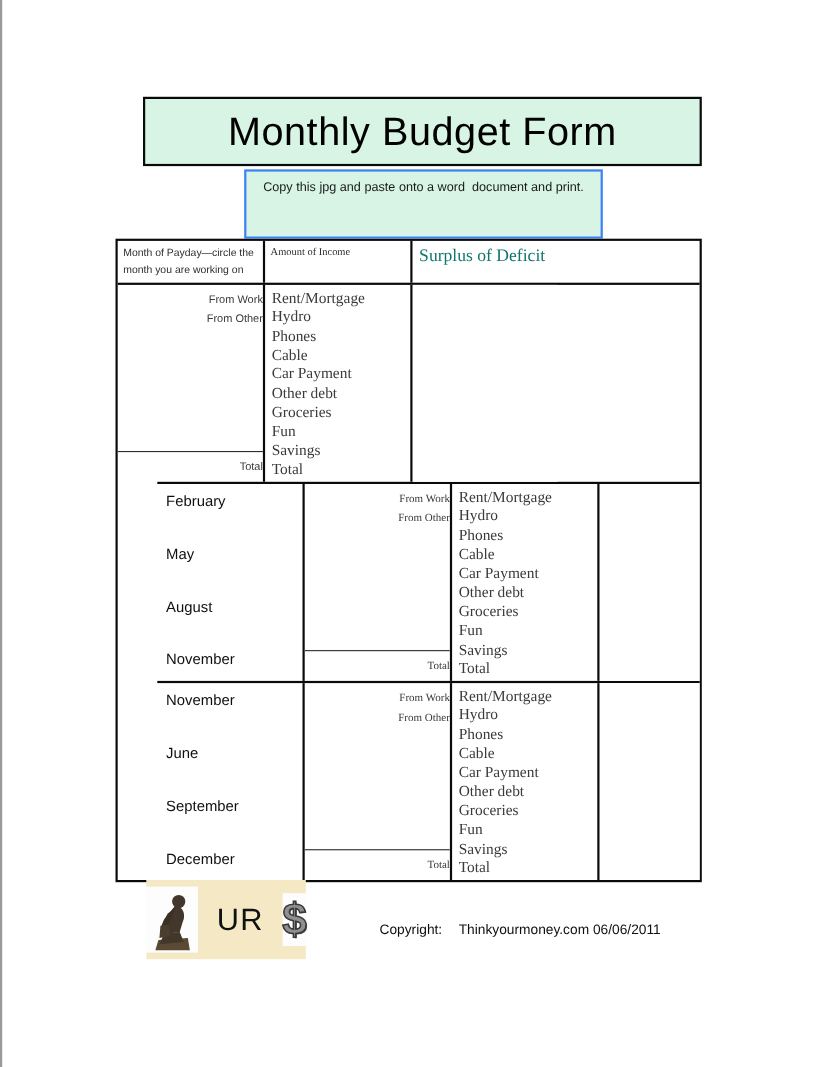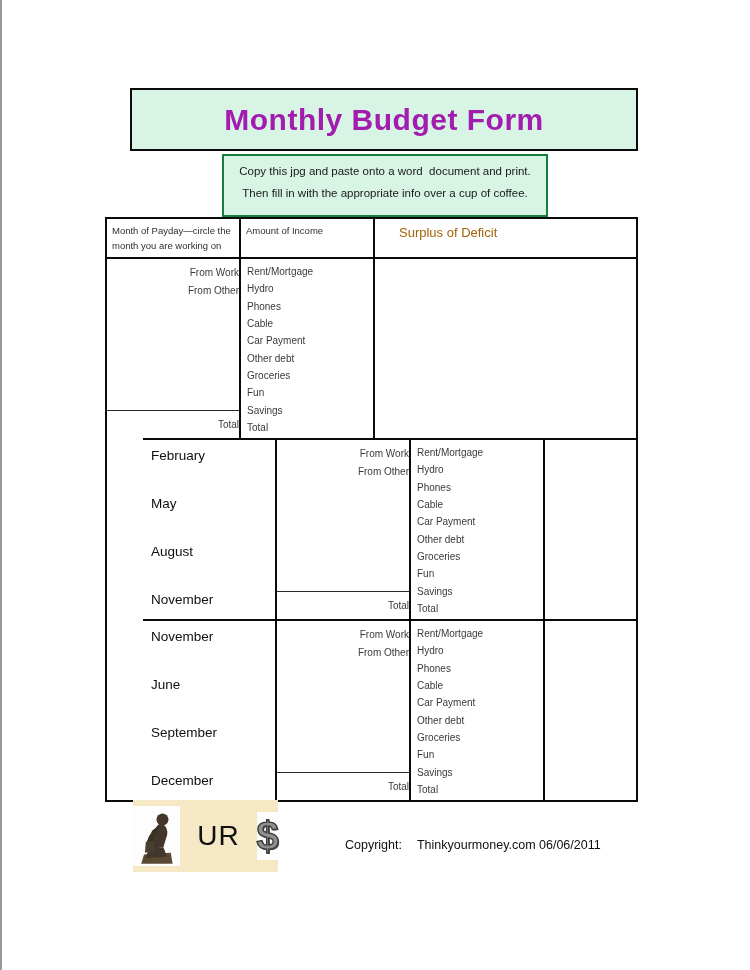--- a/index.html
+++ b/index.html
@@ -19,30 +19,30 @@
   
   .title-box {
     position: absolute; left: 130px; top: 88px;
     width: 504px; height: 59px;
     background: #d8f4e4;
     border: 2px solid #0a0a0a;
     display: flex; align-items: center; justify-content: center;
   }
   .title-box h1 {
     margin: 0;
-    font-size: 30px; font-weight: bold;
+    font-size: 36px; font-weight: normal;
     letter-spacing: 0.5px;
-    color: #a21caf;
+    color: #000000;
   }
   
   .instr-box {
     position: absolute; left: 222px; top: 154px;
     width: 322px; height: 55px;
     background: #d8f4e4;
-    border: 2px solid #15803d;
+    border: 2px solid #3b82f6;
     text-align: center;
     font-size: 11.5px;
     color: #1a1a1a;
     padding-top: 4px;
     box-sizing: content-box;
   }
   .instr-box .line {
     line-height: 22px;
     white-space: pre-wrap;
   }
@@ -51,33 +51,33 @@
     position: absolute; left: 105px; top: 217px;
     width: 529px;
     border: 2px solid #0a0a0a;
     background: #fff;
   }
   .trow {
     display: grid;
     grid-template-columns: 132px 134px 134px 1fr;
   }
   .cell { box-sizing: border-box; overflow: hidden; }
-  .trow .cell + .cell { border-left: 2px solid #0a0a0a; }
+  .trow .cell + .cell { border-left: 2px solid #0a0a0a; font-family: Liberation Serif, serif; }
   .thead { height: 38px; border-bottom: 2px solid #0a0a0a; }
   .thead .cell {
     padding: 4px 4px 0 5px;
     font-size: 9.5px;
     line-height: 15px;
     color: #2e2e2e;
   }
   .thead .surplus-head {
-    font-size: 13px;
+    font-size: 16px;
     padding-top: 6px;
-    padding-left: 24px;
-    color: #a16207;
+    padding-left: 6px;
+    color: #0f766e;
   }
   .tgroup { height: 179px; }
   .tgroup + .tgroup { border-top: 2px solid #0a0a0a; margin-left: 36px; }
   .month-cell {
     display: flex; flex-direction: column;
     justify-content: space-between;
     padding: 8px 4px 12px 8px;
     font-size: 13.5px;
     color: #0f0f0f;
   }
@@ -90,21 +90,21 @@
   .inc-line { padding-left: 6px; line-height: 17.5px; }
   .inc-total {
     position: absolute; left: 0; right: 0; bottom: 0;
     height: 28px;
     border-top: 1px solid #2a2a2a;
     padding: 8px 0 0 6px;
     box-sizing: border-box;
   }
   .pay-cell {
     padding: 4px 0 0 6px;
-    font-size: 10px; color: #3a3a3a;
+    font-size: 14px; color: #3a3a3a;
   }
   .pay-line { height: 17.35px; line-height: 17.35px; }
   .surplus-cell { background: #fff; }
   
   .logo-box {
     position: absolute; left: 133px; top: 800px;
     width: 145px; height: 72px;
     background: #f4e8c5;
     display: flex; align-items: center; justify-content: center;
     gap: 17px;
@@ -142,21 +142,20 @@
 <body>
 
 <div class="scan-line"></div>
 
 <div class="title-box">
   <h1>Monthly Budget Form</h1>
 </div>
 
 <div class="instr-box">
   <div class="line">Copy this jpg and paste onto a word  document and print.</div>
-  <div class="line">Then fill in with the appropriate info over a cup of coffee.</div>
 </div>
 
 <div class="budget-table">
 
   <div class="trow thead">
     <div class="cell">Month of Payday—circle the month you are working on</div>
     <div class="cell">Amount of Income</div>
     <div class="cell surplus-head">Surplus of Deficit</div>
   </div>
 

